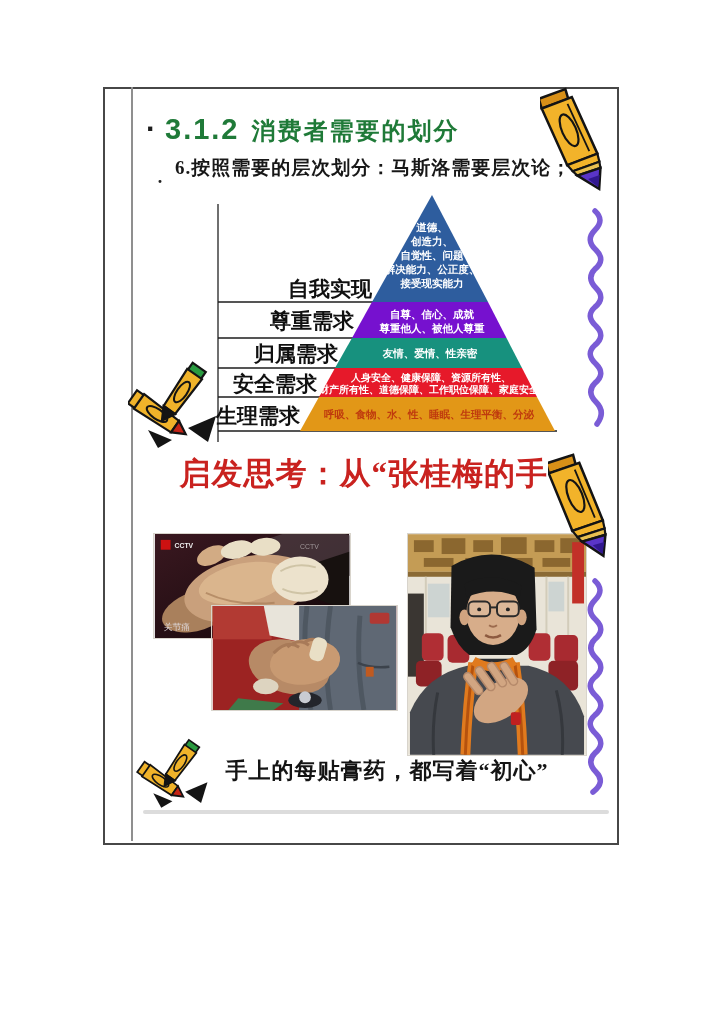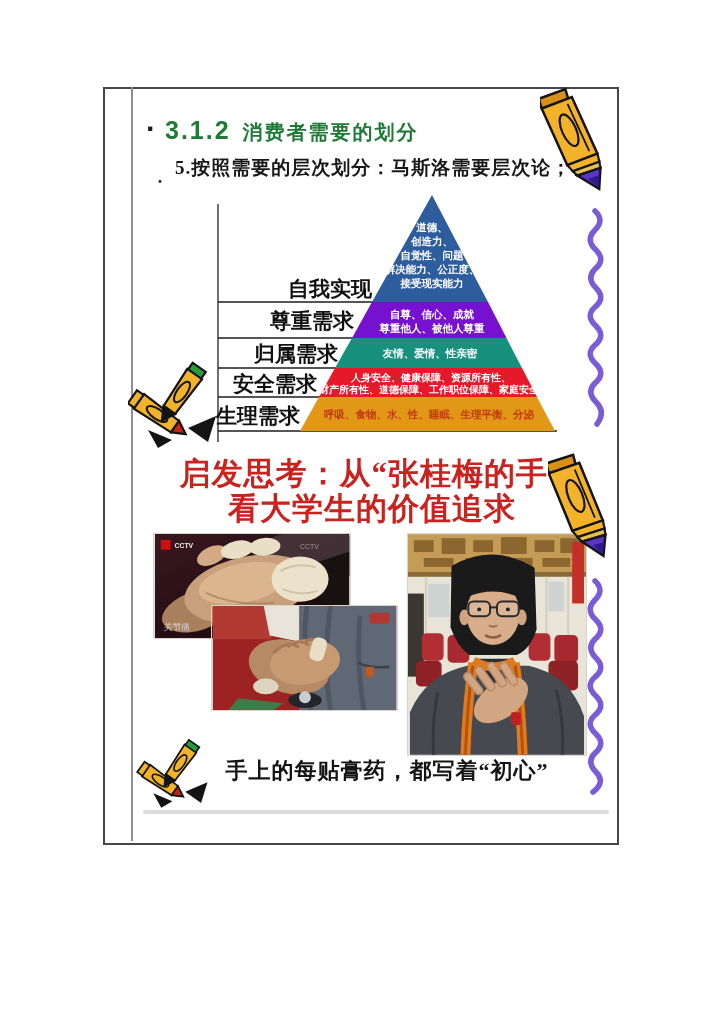--- a/index.html
+++ b/index.html
@@ -3,22 +3,22 @@
 <meta charset="utf-8">
 <style>
   html,body{margin:0;padding:0;background:#fff;}
   .canvas{position:relative;width:720px;height:1018px;background:#ffffff;overflow:hidden;
           font-family:"Liberation Serif","DejaVu Serif",serif;}
   .abs{position:absolute;}
   .frame{left:103px;top:87px;width:512px;height:754px;border:2px solid #474747;}
   .frame-divider{left:131px;top:87px;width:0;height:754px;border-left:2px solid #8f8f8f;}
   .title-row{left:146px;top:112px;display:flex;align-items:baseline;white-space:nowrap;}
   .title-bullet{font-size:30px;font-weight:bold;color:#1c1c1c;margin-right:9px;font-family:"Liberation Sans",sans-serif;}
-  .title-number{font-size:25px;font-weight:bold;letter-spacing:2px;font-family:"Liberation Sans",sans-serif;}
-  .title-text{font-size:20px;font-weight:bold;margin-left:12px;letter-spacing:2px;}
+  .title-number{font-size:29px;font-weight:bold;letter-spacing:2px;font-family:"Liberation Sans",sans-serif;}
+  .title-text{font-size:24px;font-weight:bold;margin-left:12px;letter-spacing:2px;}
   .subtitle{left:175px;top:155px;font-size:19px;font-weight:bold;color:#171717;letter-spacing:1px;white-space:nowrap;}
   .stray-bullet{left:157px;top:172px;font-size:18px;font-weight:bold;color:#222;}
   .red-heading{left:142px;top:456px;width:460px;text-align:center;font-weight:bold;
                font-size:31px;line-height:35px;letter-spacing:1px;}
   .footer-caption{left:157px;top:756px;width:460px;text-align:center;font-weight:bold;
                   font-size:22px;color:#141414;letter-spacing:1px;}
   .gray-rule{left:143px;top:810px;width:466px;height:4px;border-radius:2px;}
   .pyr-label{font-size:21px;font-weight:bold;fill:#101010;font-family:"Liberation Serif","DejaVu Serif",serif;}
   .pyr-text{font-size:10.5px;font-weight:bold;font-family:"Liberation Sans","DejaVu Sans",sans-serif;}
   .pyr-line{stroke:#1d1d1d;stroke-width:1.6;}
@@ -32,21 +32,21 @@
 <div class="canvas">
 
   <div class="abs frame"></div>
   <div class="abs frame-divider"></div>
 
   <div class="abs title-row">
     <span class="title-bullet">·</span>
     <span class="title-number" style="color: rgb(31, 122, 56);">3.1.2</span>
     <span class="title-text" style="color: rgb(31, 122, 56);">消费者需要的划分</span>
   </div>
-  <div class="abs subtitle">5.按照需要的层次划分：马斯洛需要层次论；</div>
+  <div class="abs subtitle">6.按照需要的层次划分：马斯洛需要层次论；</div>
   <div class="abs stray-bullet">·</div>
 
   <svg class="abs" style="left:205px;top:190px;" width="355" height="258" viewBox="0 0 355 258">
     <defs>
 
       <g id="pencil">
         <polygon points="8,2 36,6 34,16 6,12" fill="#d89018" stroke="#141414" stroke-width="2.5"></polygon>
         <polygon points="6,12 38,16 34,78 2,74" fill="#f2b32a" stroke="#141414" stroke-width="2.5"></polygon>
         <ellipse cx="20" cy="44" rx="7" ry="17" fill="none" stroke="#141414" stroke-width="2.2" transform="rotate(4 20 44)"></ellipse>
         <path d="M31,20 L28,72" stroke="#141414" stroke-width="1.8" fill="none"></path>
@@ -101,21 +101,20 @@
     <text class="pyr-text" x="227" y="128" text-anchor="middle" fill="#ffffff">自尊、信心、成就</text>
     <text class="pyr-text" x="227" y="142" text-anchor="middle" fill="#ffffff">尊重他人、被他人尊重</text>
     <text class="pyr-text" x="225" y="167" text-anchor="middle" fill="#ffffff">友情、爱情、性亲密</text>
     <text class="pyr-text" x="226" y="191" text-anchor="middle" style="font-size:10px" fill="#ffffff">人身安全、健康保障、资源所有性、</text>
     <text class="pyr-text" x="224" y="203" text-anchor="middle" style="font-size:10px" fill="#ffffff">财产所有性、道德保障、工作职位保障、家庭安全</text>
     <text class="pyr-text" x="224" y="228" text-anchor="middle" fill="#bf3a0e">呼吸、食物、水、性、睡眠、生理平衡、分泌</text>
   </svg>
 
   <div class="abs red-heading">
     <div style="color: rgb(201, 34, 31);">启发思考：从“张桂梅的手”</div>
-    <div style="color: rgb(201, 34, 31);">看大学生的价值追求</div>
   </div>
 
   <svg class="abs photo" style="left:153px;top:533px;z-index:2;" width="198" height="106" viewBox="0 0 198 106">
     <defs>
       <linearGradient id="p1bg" x1="0" y1="0" x2="1" y2="1">
         <stop offset="0" stop-color="#3a1820"></stop>
           <stop offset="1" stop-color="#120609"></stop>
       </linearGradient>
     </defs>
     <rect width="198" height="106" fill="url(#p1bg)"></rect>

